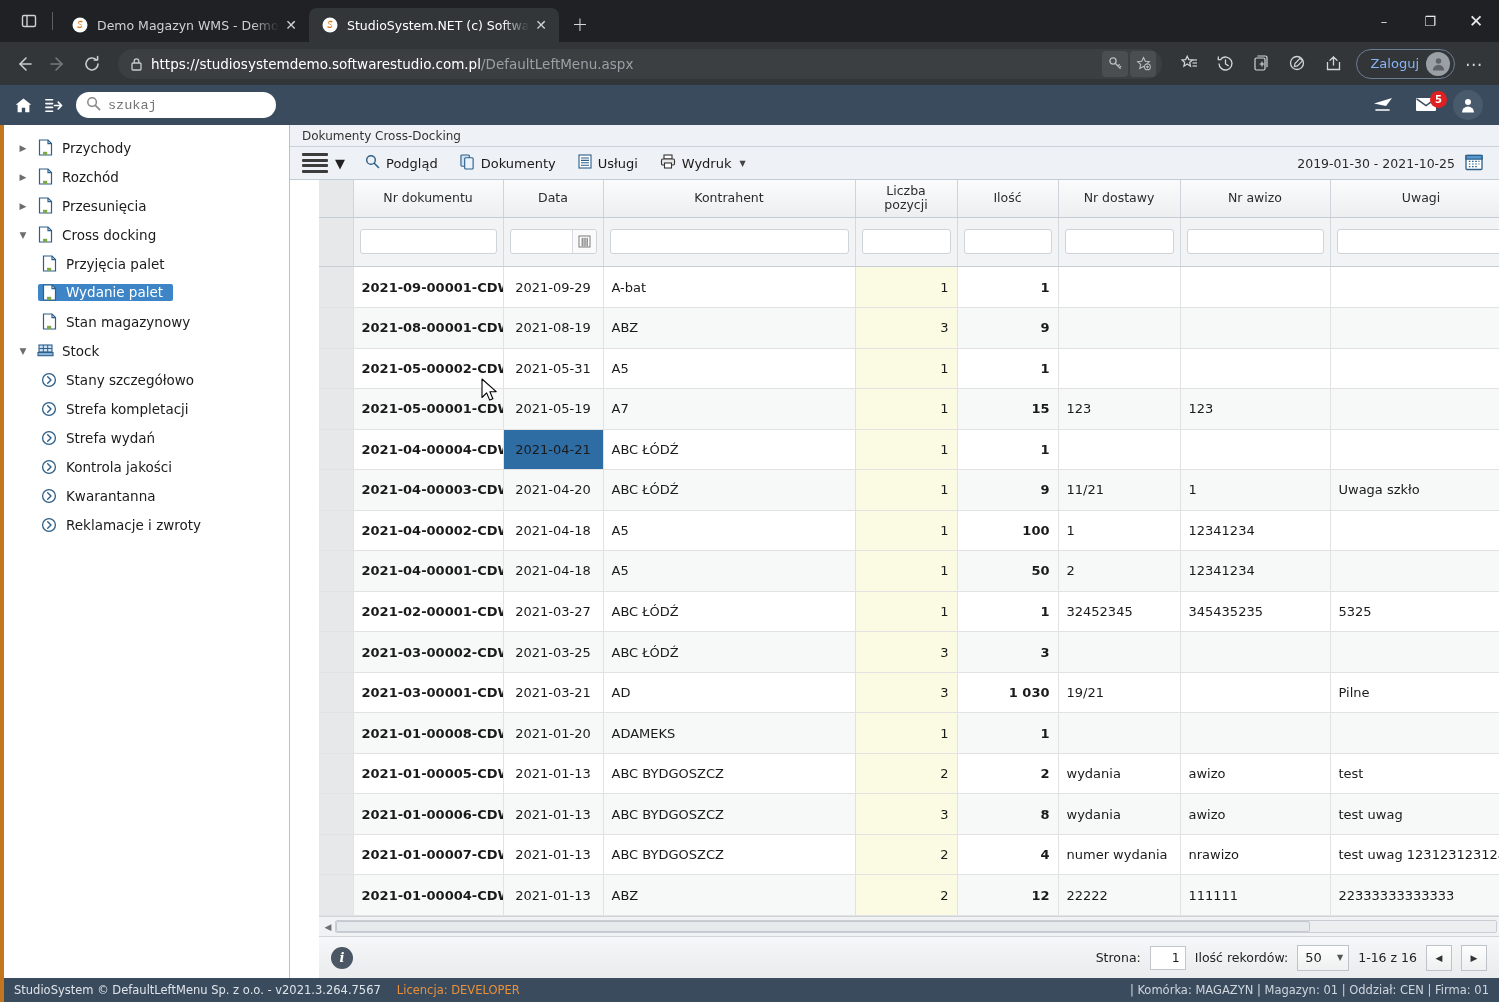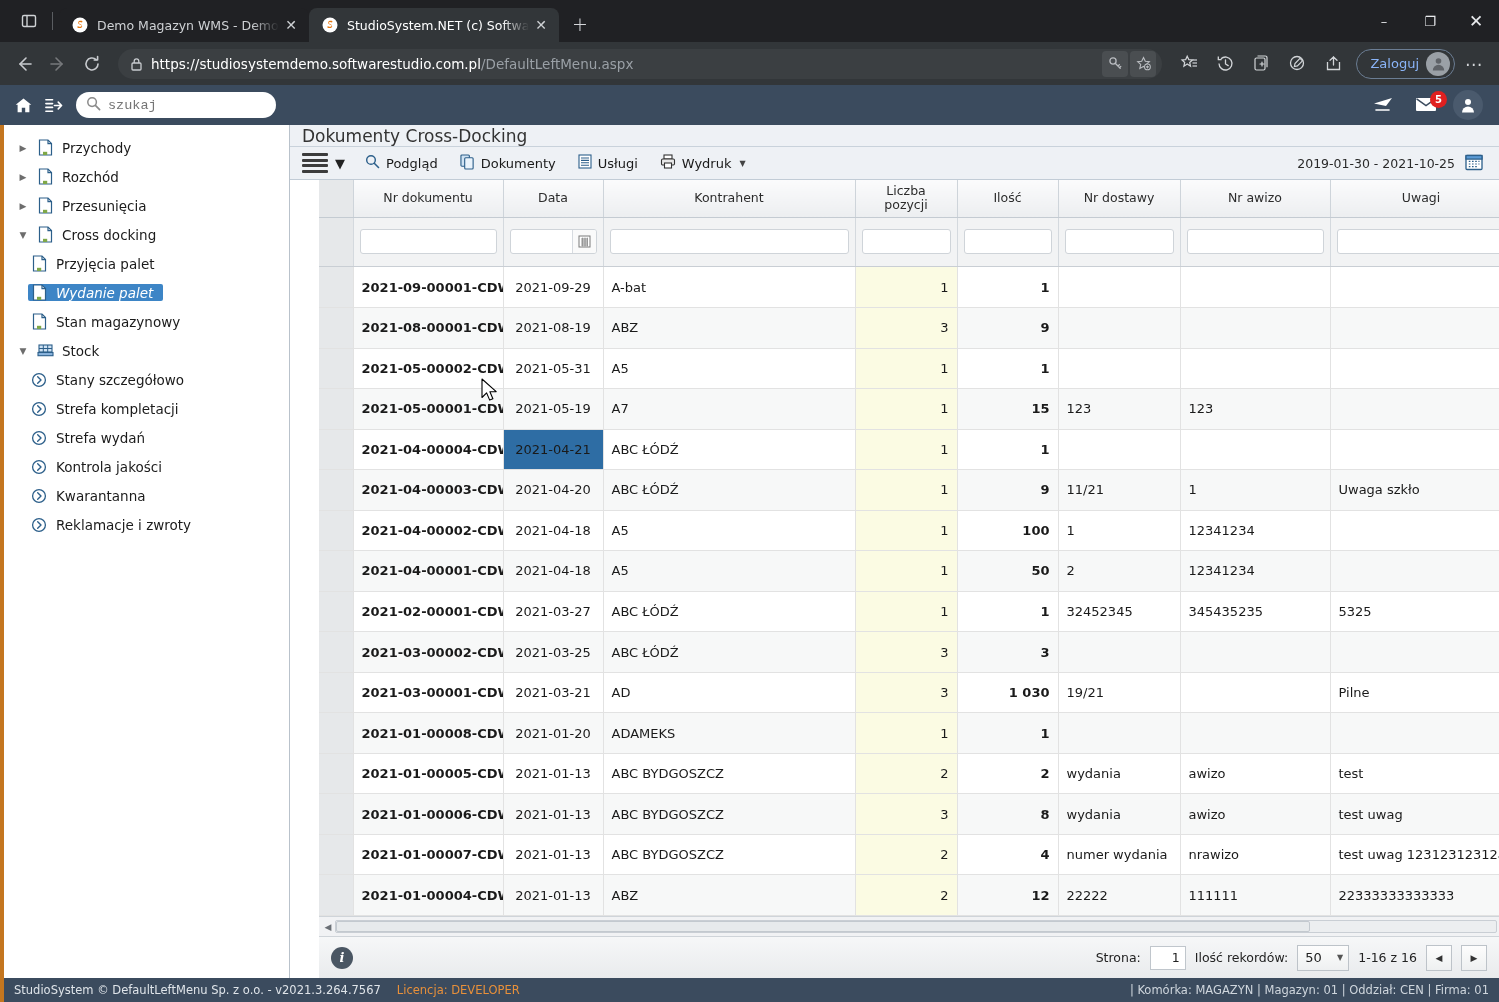--- a/index.html
+++ b/index.html
@@ -78,32 +78,32 @@
 
   .body-area { flex:1; display:flex; background:#ffffff; overflow:hidden; border-left:4px solid #c4761f; }
 
   
   .sidebar { width:286px; flex:0 0 286px; background:#ffffff; border-right:1px solid #b9c2cb; padding-top:8px; overflow:hidden; position:relative;}
   .tree-item { height:29px; display:flex; align-items:center; font-size:13.5px; color:#1b1b1b; white-space:nowrap; }
   .tree-item .twisty { width:22px; flex:0 0 22px; display:flex; align-items:center; justify-content:center; color:#6d6d6d; font-size:9px;}
   .tree-item .ticon { width:22px; flex:0 0 22px; display:flex; align-items:center; justify-content:center; }
   .tree-item .tlabel { padding-left:6px; }
   .tree-item.lvl1 { padding-left:8px; }
-  .tree-item.lvl2 { padding-left:24px; }
+  .tree-item.lvl2 { padding-left:24px;margin-left:10px; }
   .tree-item.selected .sel {
-     background:#3d85c6; color:#ffffff; display:flex; align-items:center; border-radius:2px; padding-right:10px;font-style:italic;
+     background:#3d85c6; color:#ffffff; display:flex; align-items:flex-start; border-radius:2px; padding-right:10px;
   }
   .tree-item .sel { display:flex; align-items:center; }
 
   
   .content { flex:1; display:flex; flex-direction:column; background:#ffffff; overflow:hidden; min-width:0; }
 
   .panel-title {
     height:22px; flex:0 0 22px; background:#eef1f5; border-bottom:1px solid #c9d2db;
-    display:flex; align-items:center; padding-left:12px; font-size:17px; color:#333;
+    display:flex; align-items:center; padding-left:12px; font-size:12px; color:#333;
   }
   .cmdbar {
     height:33px; flex:0 0 33px; background:#eef1f5; border-bottom:1px solid #c2ccd6;
     display:flex; align-items:center; padding:0 8px; gap:2px;
   }
   .cmd { display:flex; align-items:center; gap:6px; padding:4px 10px; font-size:13px; color:#1a1a1a; white-space:nowrap;}
   .cmd .caret { font-size:8px; color:#444; margin-left:2px;}
   .hamb { display:flex; align-items:center; gap:7px; padding:3px 8px 3px 4px;}
   .hamb-lines { display:flex; flex-direction:column; gap:2.5px; width:26px;}
   .hamb-lines i { display:block; height:3px; background:#3c3c3c; border-radius:1px;}

